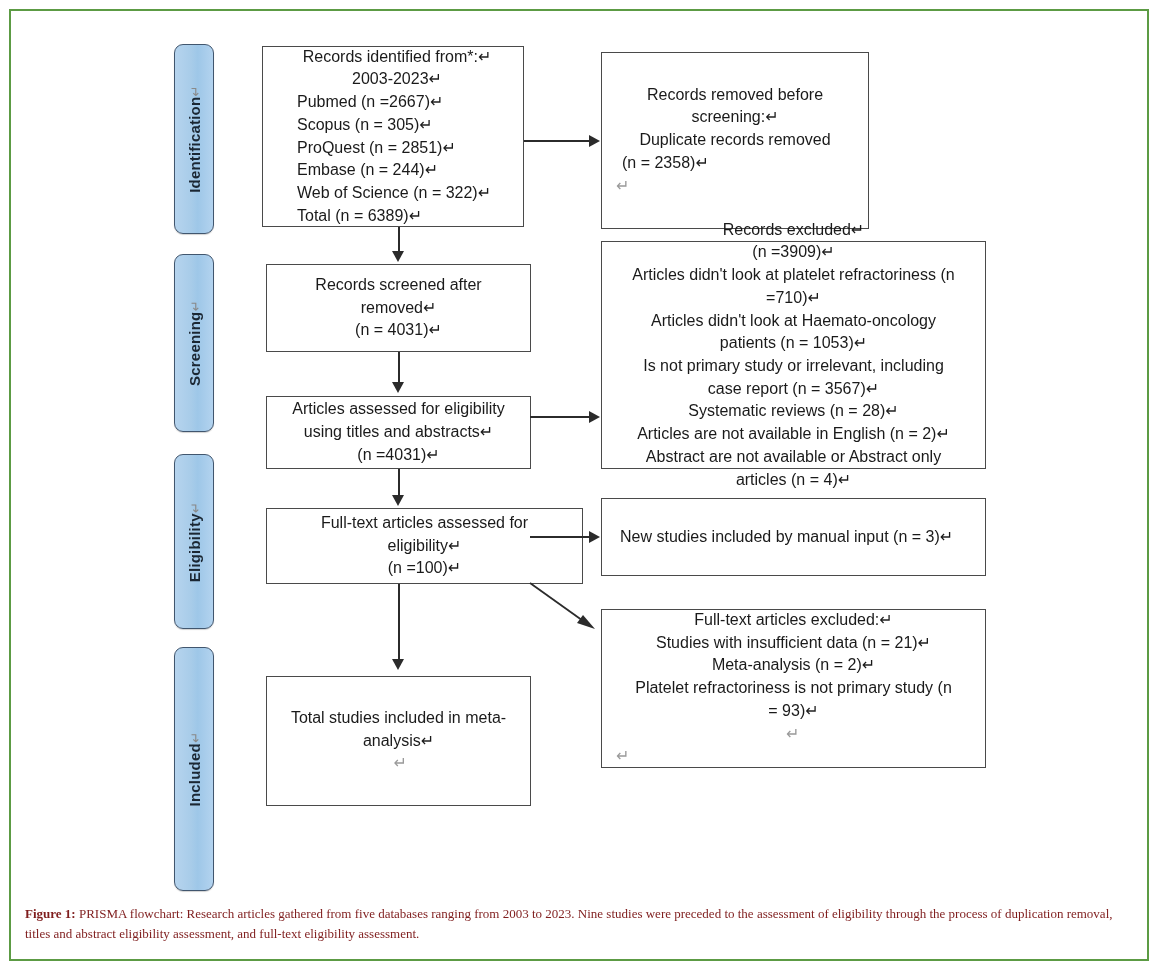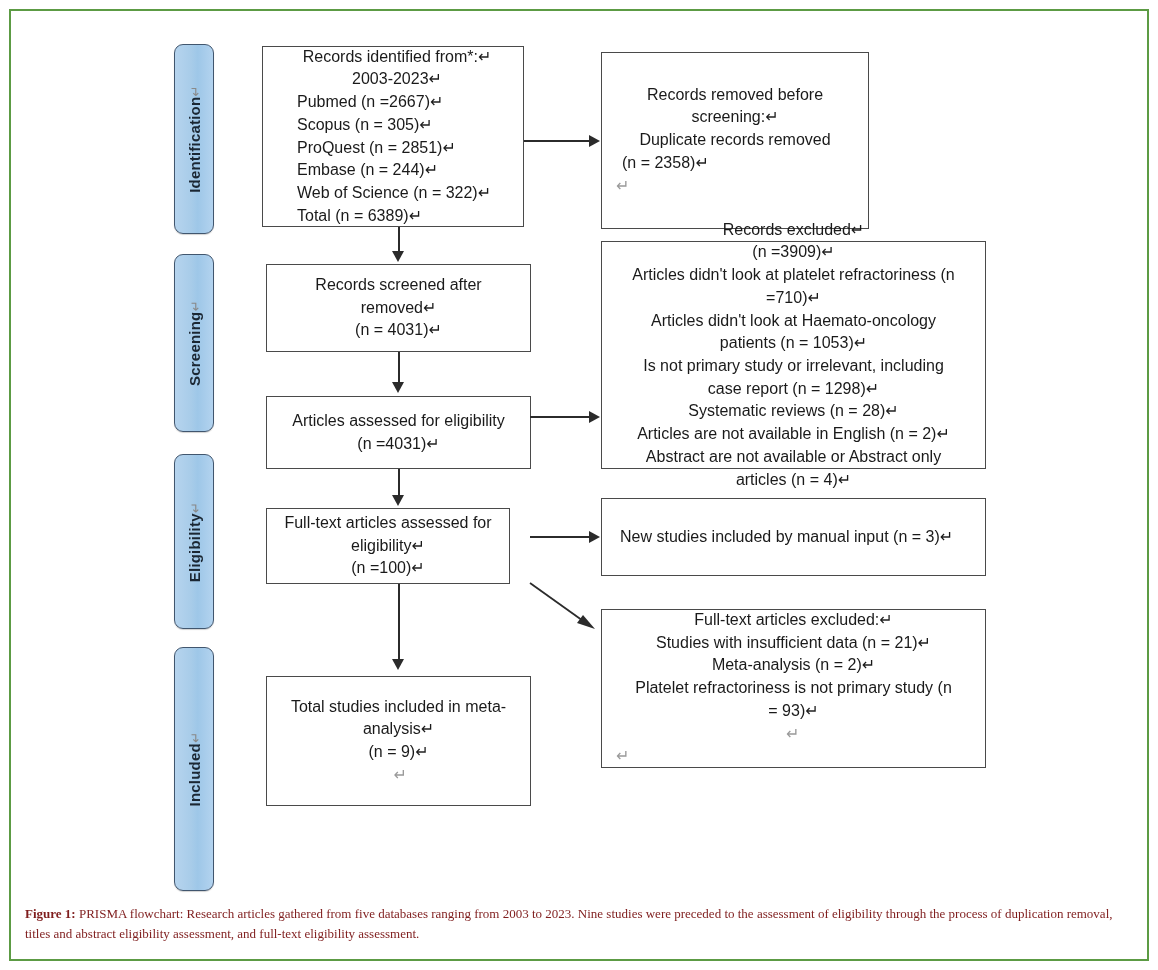--- a/index.html
+++ b/index.html
@@ -168,36 +168,37 @@
 
     <div class="flow-box" style="left:590px; top:230px; width:385px; height:228px;">
       <div class="box-text">
         <span class="ln">Records excluded↵</span>
         <span class="ln">(n =3909)↵</span>
         <span class="ln">Articles didn't look at platelet refractoriness (n</span>
         <span class="ln">=710)↵</span>
         <span class="ln">Articles didn't look at Haemato-oncology</span>
         <span class="ln">patients (n = 1053)↵</span>
         <span class="ln">Is not primary study or irrelevant, including</span>
-        <span class="ln">case report (n = 1298)↵</span>
+        <span class="ln">case report (n = 3567)↵</span>
         <span class="ln">Systematic reviews (n = 28)↵</span>
         <span class="ln">Articles are not available in English (n = 2)↵</span>
         <span class="ln">Abstract are not available or Abstract only</span>
         <span class="ln">articles (n = 4)↵</span>
       </div>
     </div>
 
     <div class="flow-box" style="left:255px; top:385px; width:265px; height:73px;">
       <div class="box-text">
         <span class="ln">Articles assessed for eligibility</span>
+        <span class="ln">using titles and abstracts↵</span>
         <span class="ln">(n =4031)↵</span>
       </div>
     </div>
 
-    <div class="flow-box" style="left:255px; top:497px; width:244px; height:76px;">
+    <div class="flow-box" style="left:255px; top:497px; width:317px; height:76px;">
       <div class="box-text">
         <span class="ln">Full-text articles assessed for</span>
         <span class="ln">eligibility↵</span>
         <span class="ln">(n =100)↵</span>
       </div>
     </div>
 
     <div class="flow-box" style="left:590px; top:487px; width:385px; height:78px;">
       <div class="box-text" style="text-align:left; padding-left:18px;">
         <span class="ln" style="text-align:left;">New studies included by manual input (n = 3)↵</span>
@@ -213,21 +214,20 @@
         <span class="ln">= 93)↵</span>
         <span class="ln blank" style="padding-left:48%;">↵</span>
         <span class="ln blank">↵</span>
       </div>
     </div>
 
     <div class="flow-box" style="left:255px; top:665px; width:265px; height:130px;">
       <div class="box-text">
         <span class="ln">Total studies included in meta-</span>
         <span class="ln">analysis↵</span>
-        <span class="ln">(n = 9)↵</span>
         <span class="ln blank" style="padding-left:48%;">↵</span>
       </div>
     </div>
 
     <div class="conn h" style="left:513px; top:129px; width:67px;"></div>
     <div class="arrow-right" style="left:578px; top:124px;"></div>
 
     <div class="conn v" style="left:387px; top:216px; height:26px;"></div>
     <div class="arrow-down" style="left:381px; top:240px;"></div>
 

